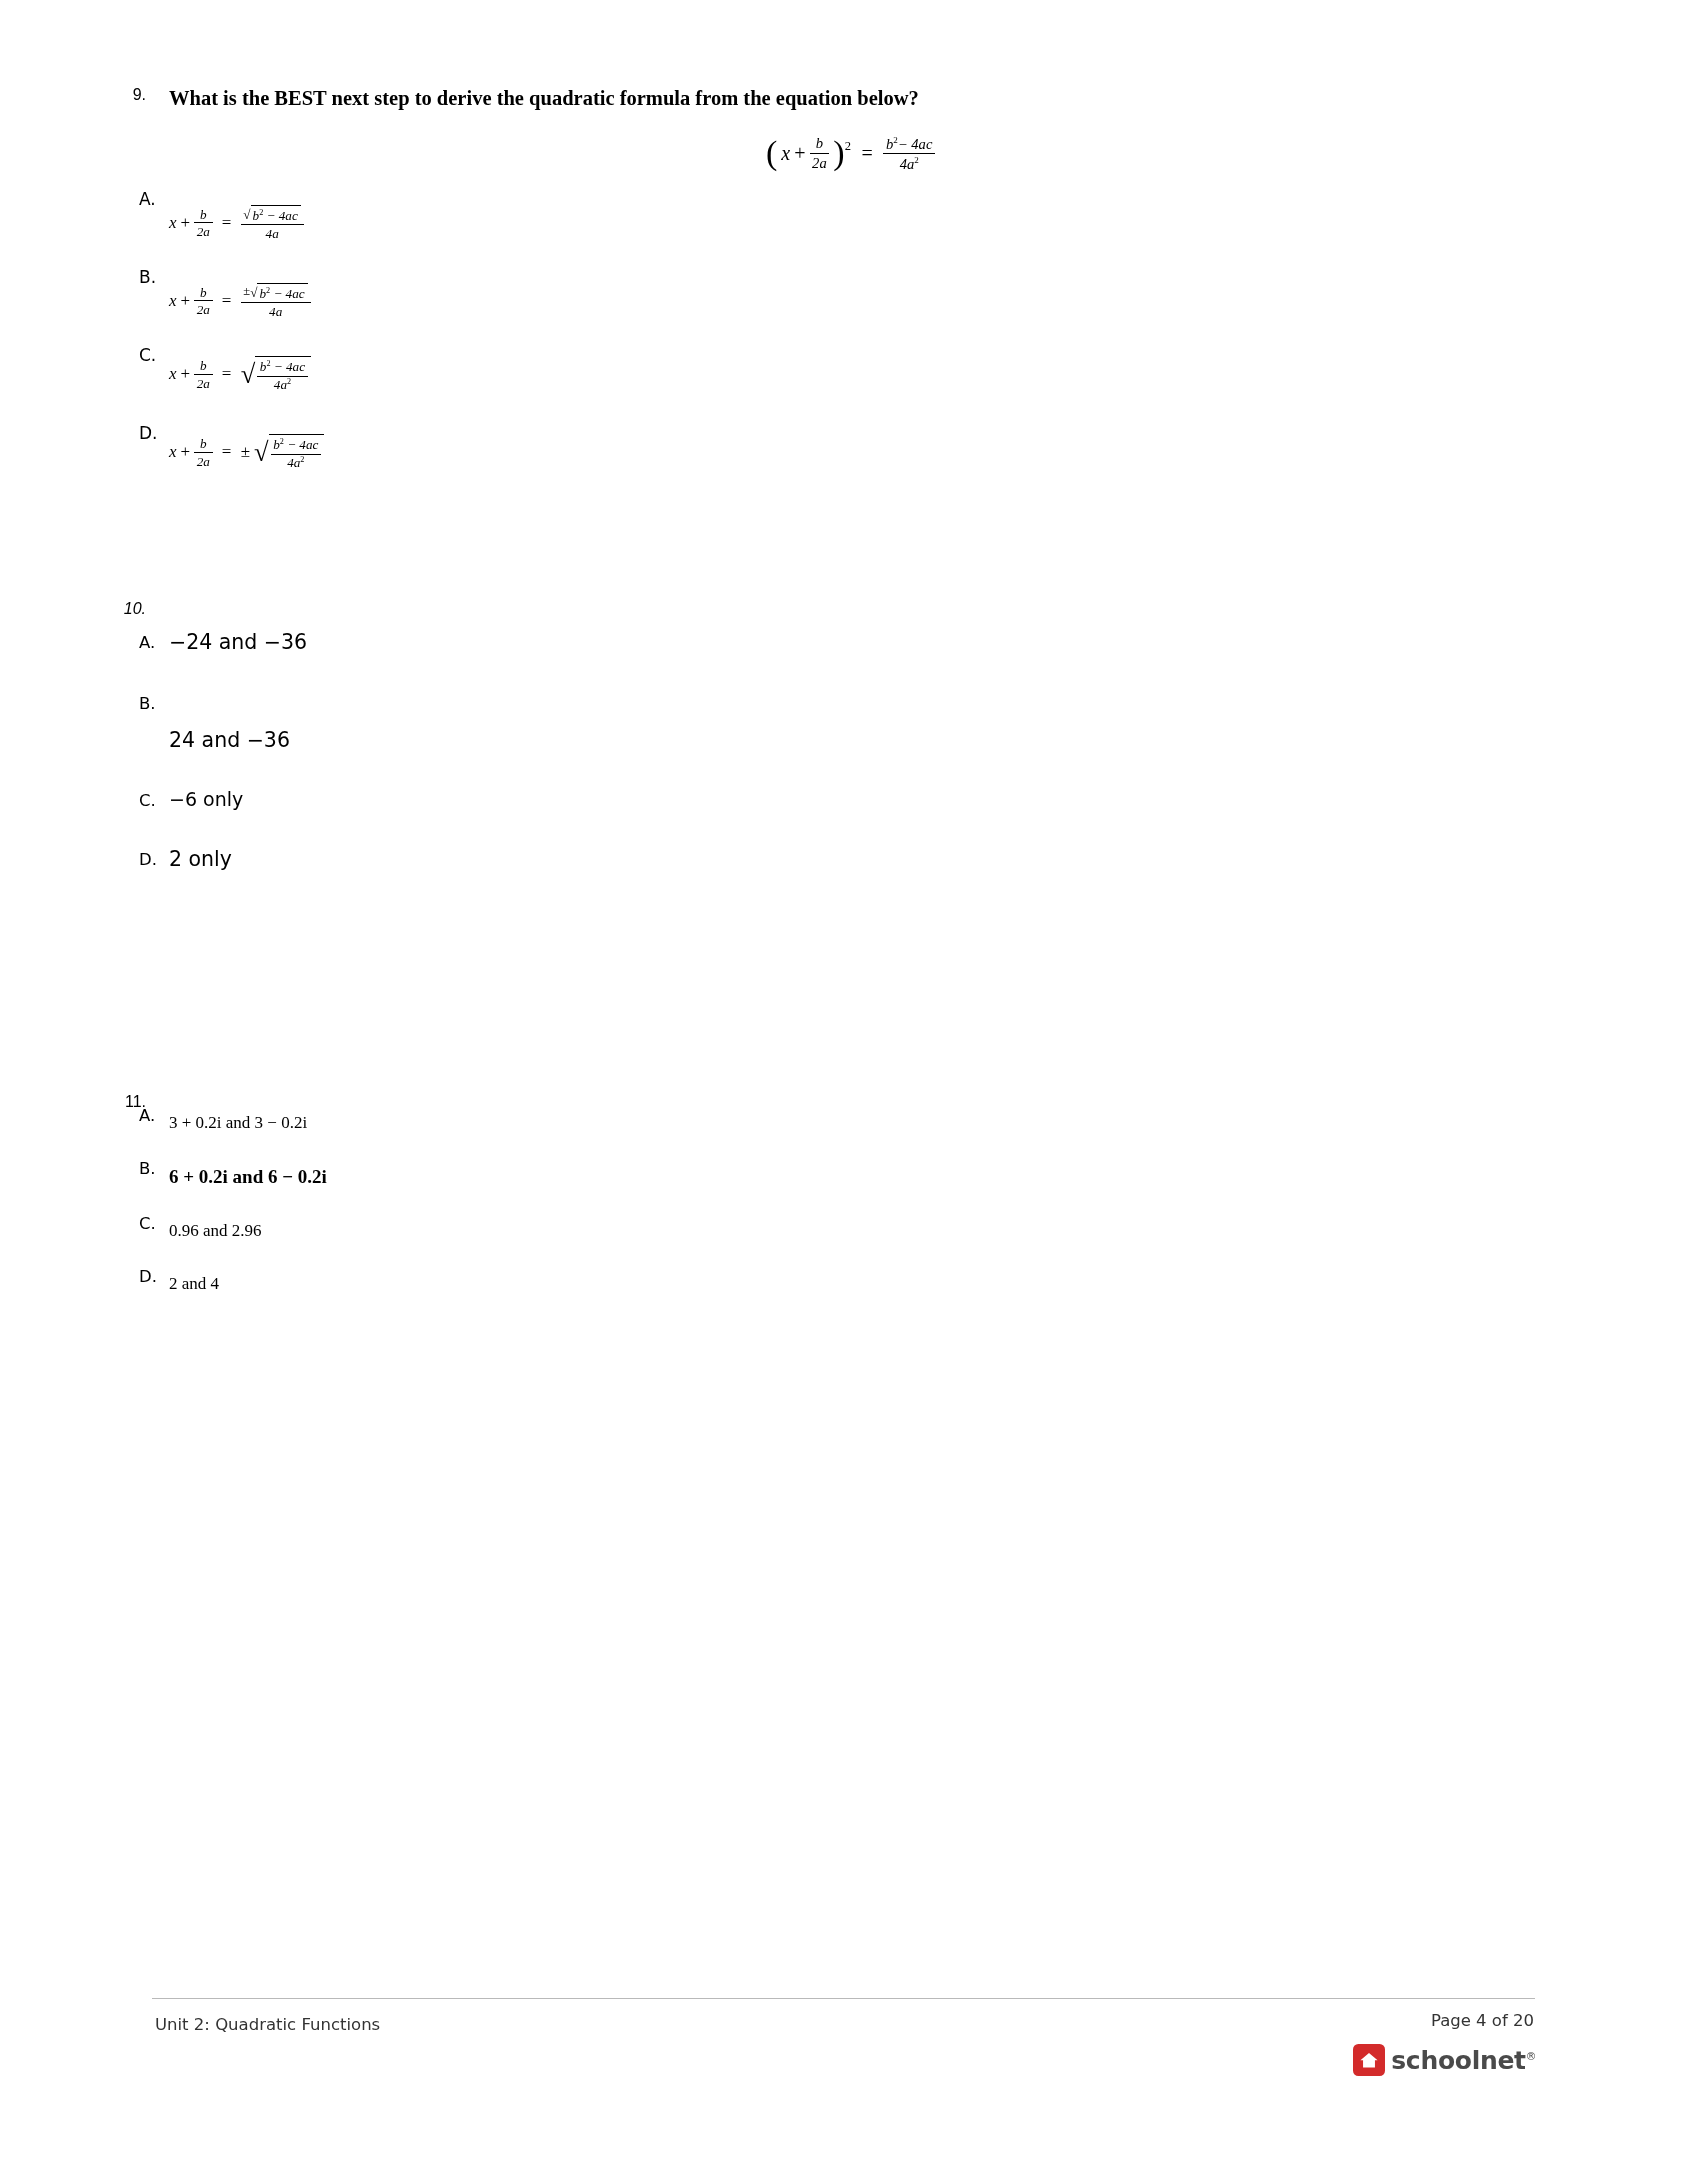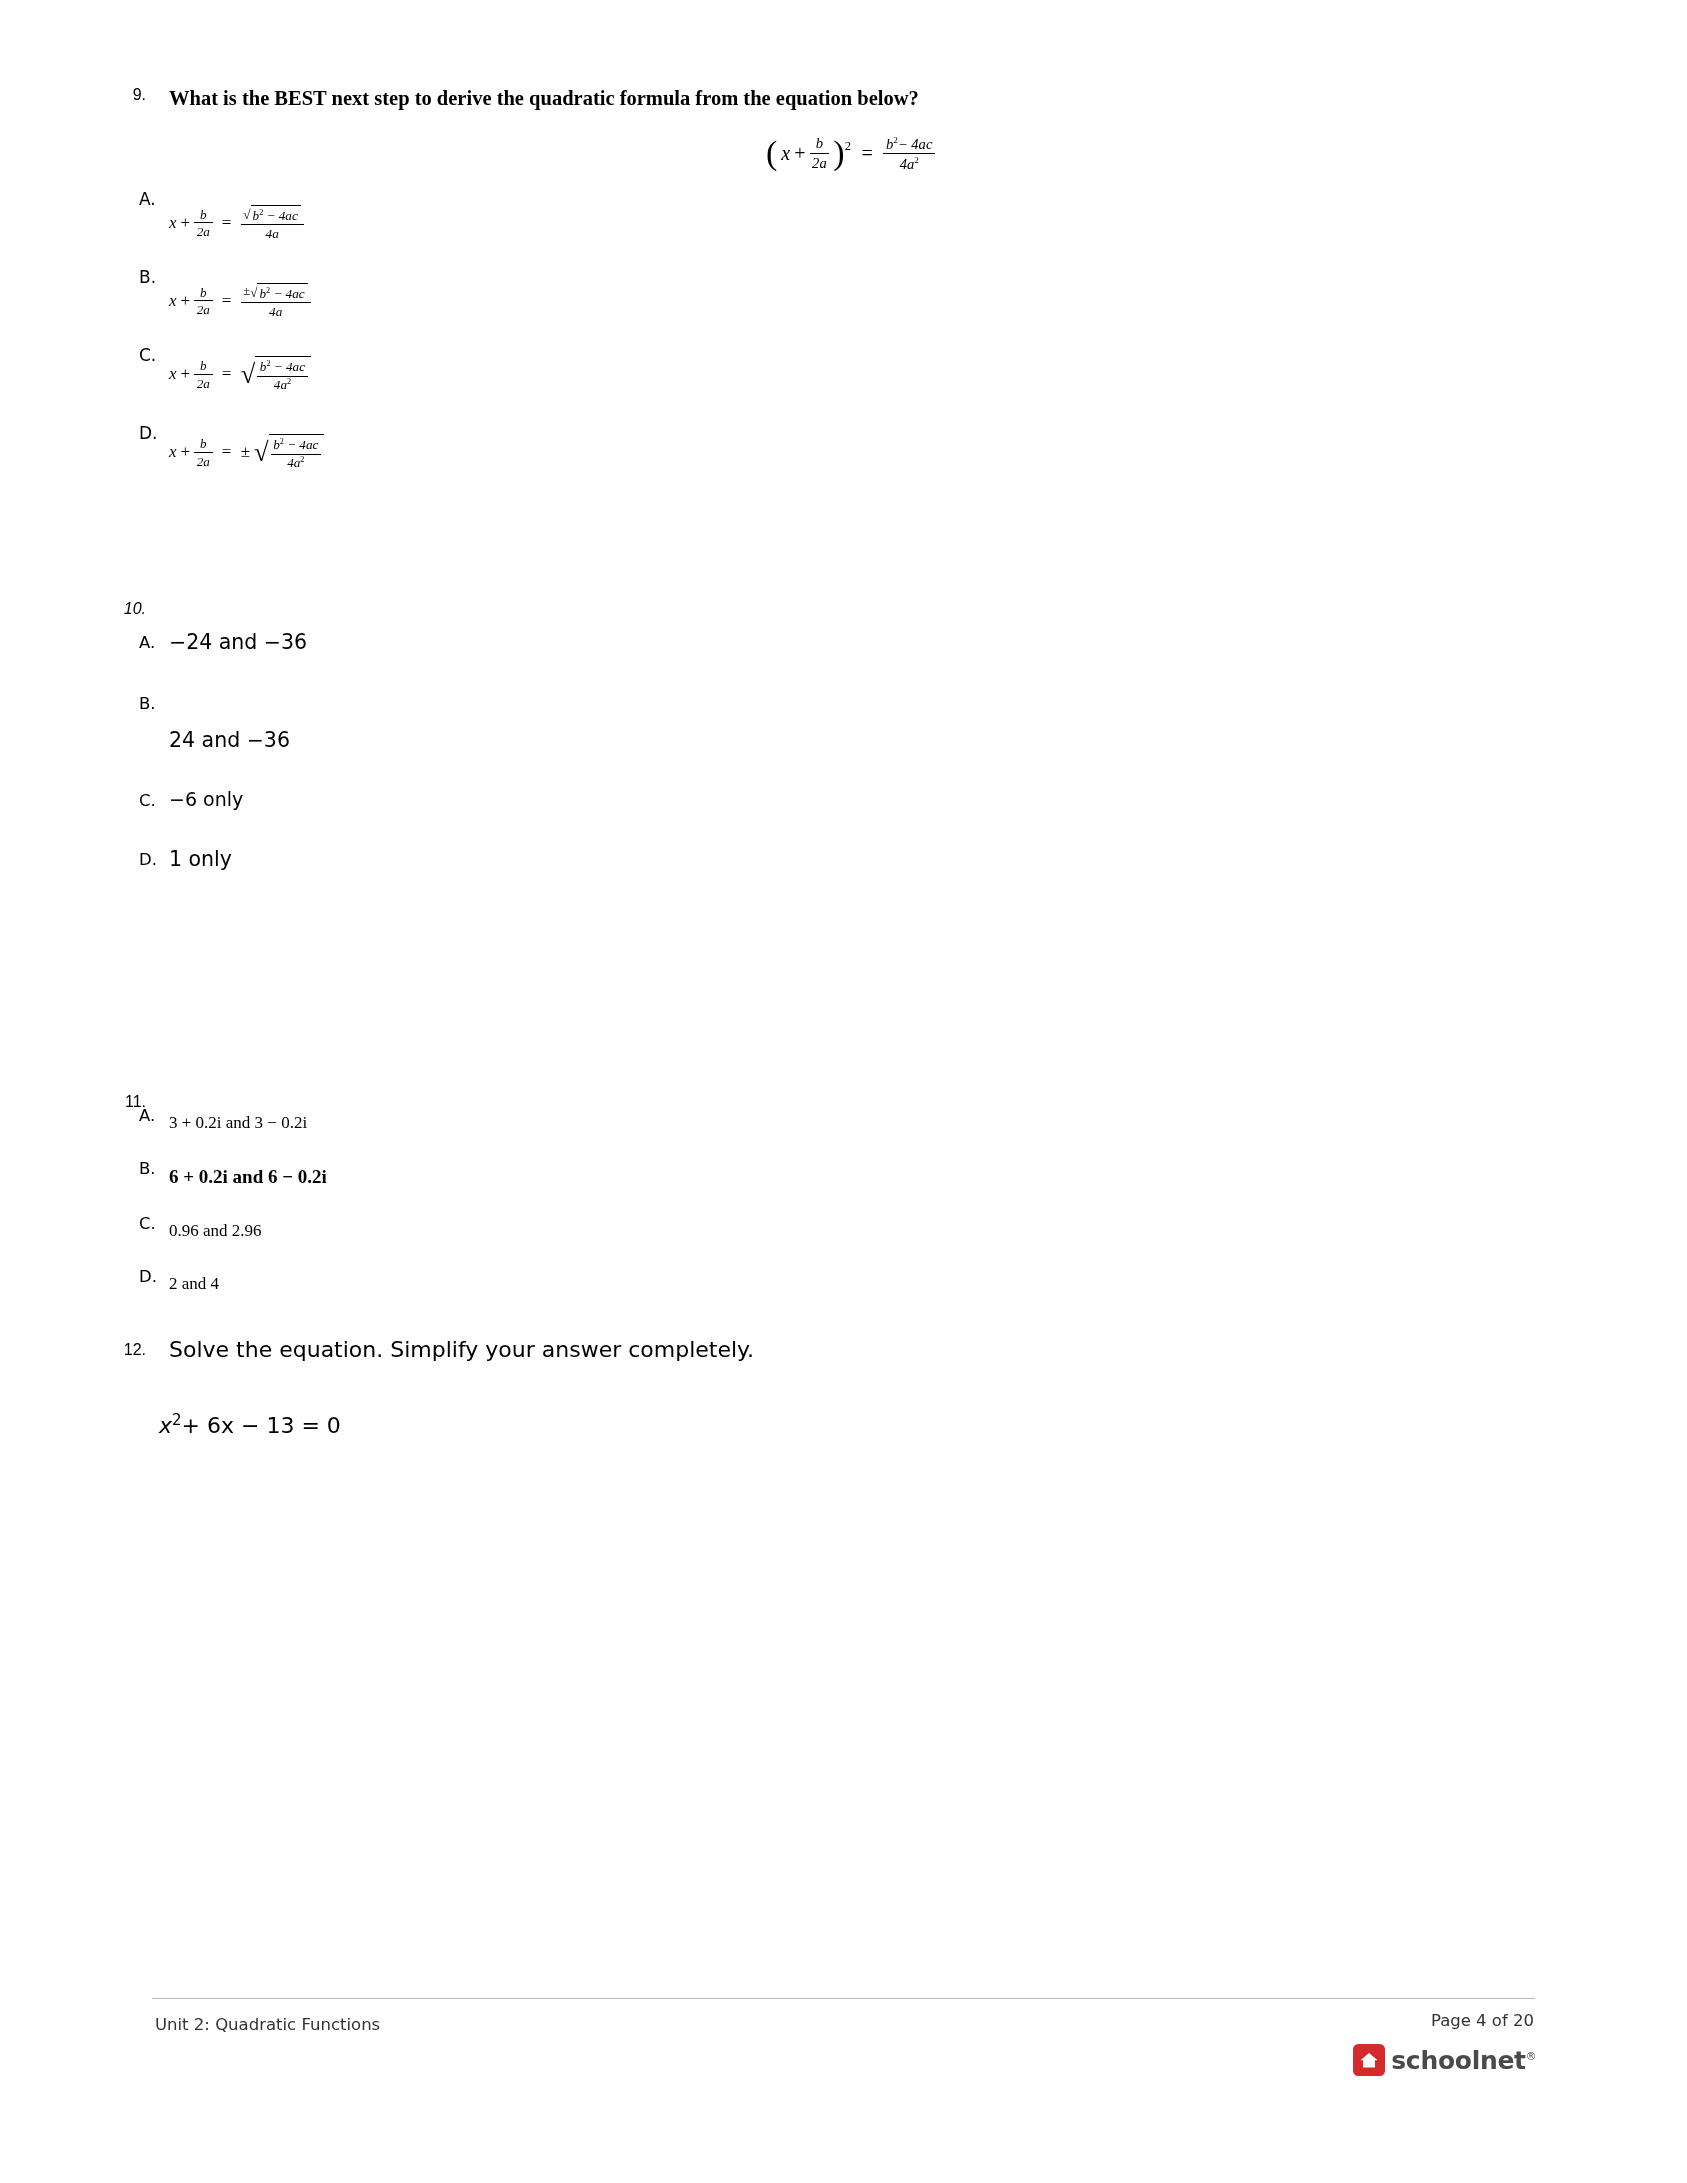--- a/index.html
+++ b/index.html
@@ -319,21 +319,21 @@
       <div class="choice" style="margin-bottom:34px;">
         <div class="choice-letter" style="font-size:16.5px; padding-top:4px;">B.</div>
         <div class="choice-body sans-stem" style="font-size:20.5px;margin-top:37px;">24 and −36</div>
       </div>
       <div class="choice" style="margin-bottom:34px;">
         <div class="choice-letter" style="font-size:16.5px; padding-top:4px;">C.</div>
         <div class="choice-body sans-stem" style="font-size:19px;">−6 only</div>
       </div>
       <div class="choice">
         <div class="choice-letter" style="font-size:16.5px; padding-top:4px;">D.</div>
-        <div class="choice-body sans-stem" style="font-size:20.5px;">1 only</div>
+        <div class="choice-body sans-stem" style="font-size:20.5px;">2 only</div>
       </div>
     </div>
   </div>
 
   <div class="question" style="top: 1089px;">
     <div class="qnum" style="font-size:16px; top:4px;">11.</div>
 
     <div style="margin-left:33px; margin-top:17px;">
       <div class="choice" style="margin-bottom:26.5px;">
         <div class="choice-letter" style="font-size:16.5px;">A.</div>
@@ -347,27 +347,20 @@
         <div class="choice-letter" style="font-size:16.5px;">C.</div>
         <div class="choice-body math-serif" style="font-size:17px; padding-top:6.6px;">0.96 and 2.96</div>
       </div>
       <div class="choice">
         <div class="choice-letter" style="font-size:16.5px;">D.</div>
         <div class="choice-body math-serif" style="font-size:17px; padding-top:6.6px;">2 and 4</div>
       </div>
     </div>
   </div>
 
-  <div class="question" style="top: 1336px;">
-    <div class="qnum" style="font-size:16px; top:5.3px;">12.</div>
-    <div class="qtext sans-stem">Solve the equation. Simplify your answer completely.</div>
-    <div class="qtext sans-stem" style="margin-top:46px; margin-left:53px; font-size:22px;">
-      <span class="ital">x</span><sup class="exp" style="font-size:0.68em;">2</sup><span>+ 6x − 13 = 0</span>
-    </div>
-  </div>
 
   <div class="footer-rule"></div>
   <div class="footer-left">Unit 2: Quadratic Functions</div>
   <div class="footer-right">Page 4 of 20</div>
   <div class="brand">
     <div class="brand-mark">
       <svg width="20" height="18.5" viewBox="0 0 30 28" aria-hidden="true">
         <path d="M15 3 L28 14 L24 14 L24 25 L6 25 L6 14 L2 14 Z" fill="#ffffff"></path>
       </svg>
     </div>

